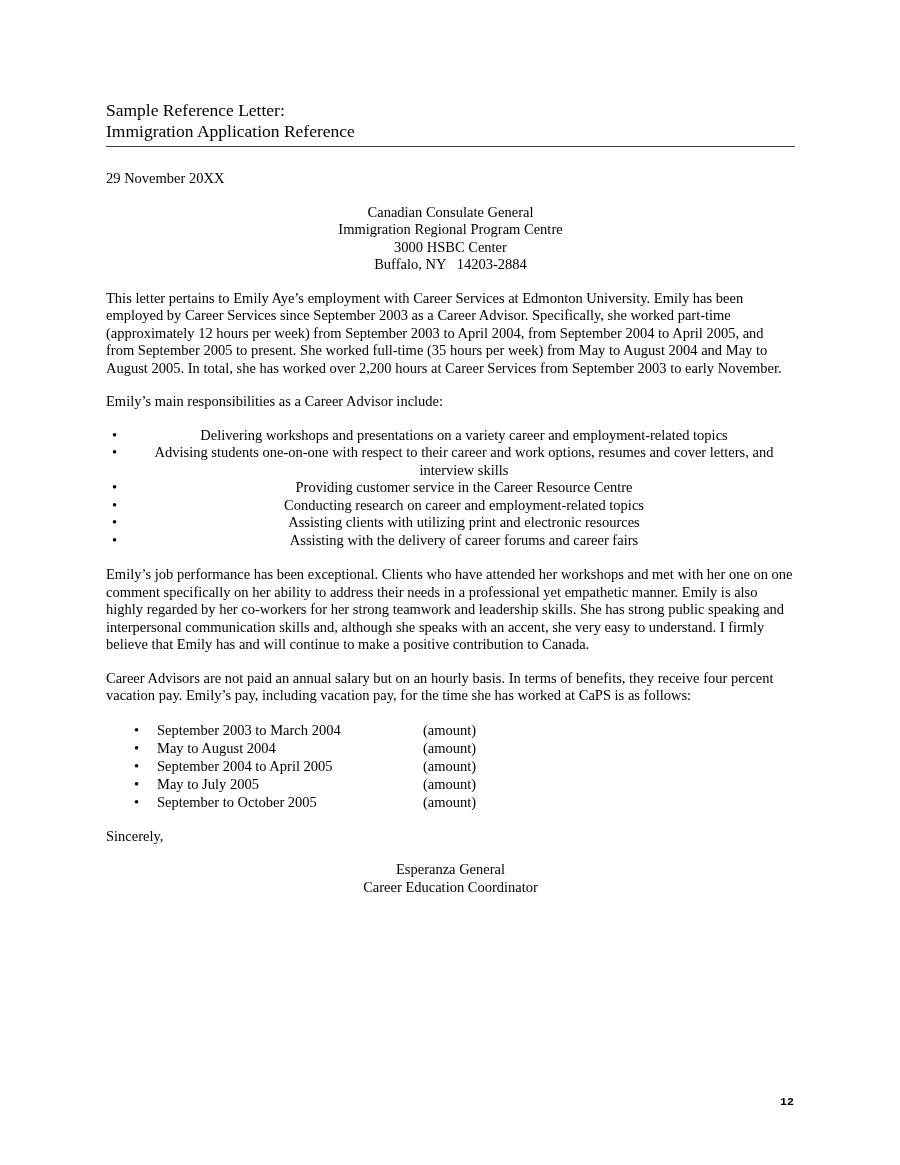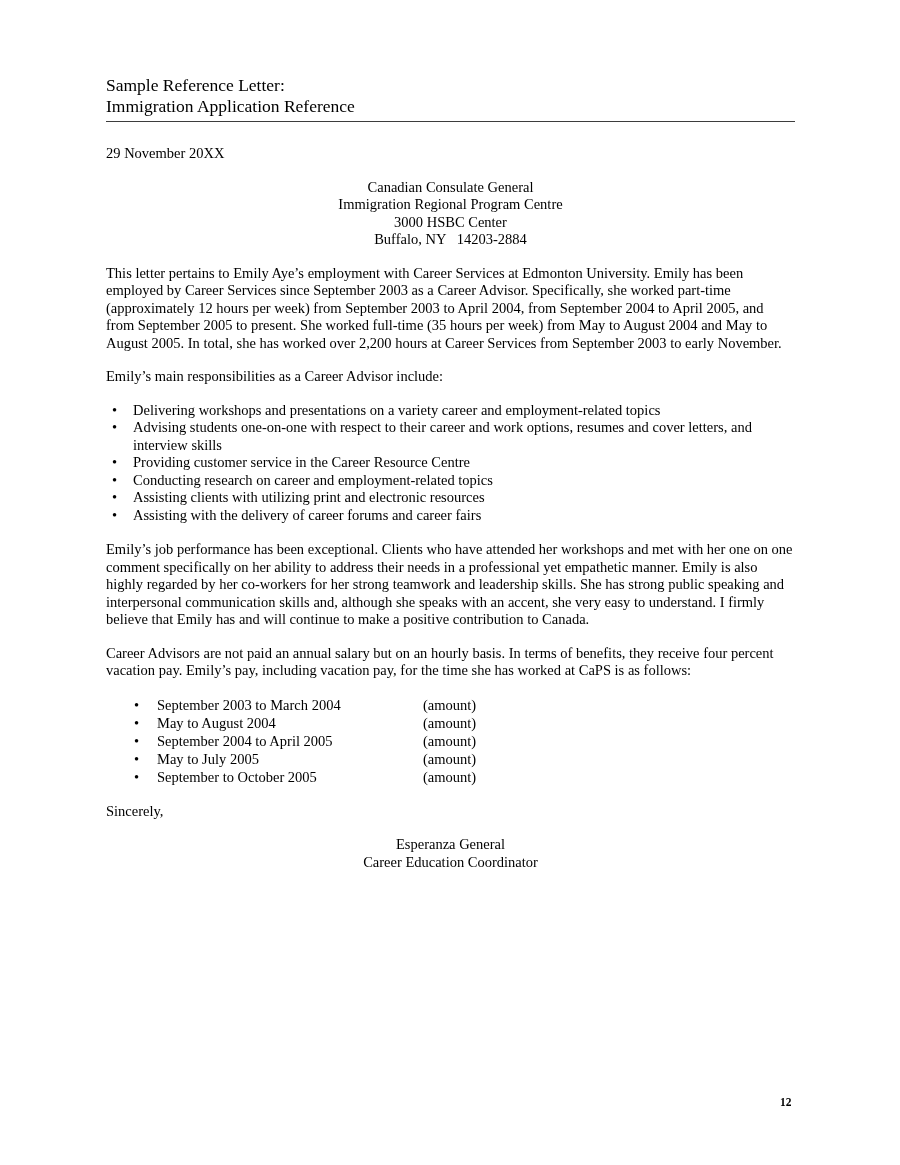--- a/index.html
+++ b/index.html
@@ -6,21 +6,21 @@
     margin: 0;
     padding: 0;
     background: #ffffff;
   }
   .page {
     position: relative;
     width: 900px;
     height: 1165px;
     background: #ffffff;
     box-sizing: border-box;
-    padding: 75px 105px 0 106px;
+    padding: 100px 105px 0 106px;
     font-family: "Liberation Serif", "DejaVu Serif", serif;
     font-size: 14.5px;
     line-height: 17.5px;
     color: #000000;
   }
   .letter-header {
     font-size: 17.5px;
     line-height: 20.5px;
     padding-bottom: 5px;
     border-bottom: 1px solid #3d3d3d;
@@ -34,20 +34,21 @@
     text-align: center;
   }
   ul.resp-list {
     list-style: none;
     margin: 0 0 17px 0;
     padding: 0;
   }
   ul.resp-list li {
     position: relative;
     padding-left: 27px;
+    text-align: center;
   }
   ul.resp-list li::before {
     content: "\2022";
     position: absolute;
     left: 6px;
   }
   ul.pay-list {
     list-style: none;
     margin: 0 0 17px 0;
     padding: 0;
@@ -66,20 +67,21 @@
     display: inline-block;
     width: 266px;
   }
   .page-number {
     position: absolute;
     left: 780px;
     top: 1095px;
     font-size: 11.5px;
     font-weight: bold;
     line-height: 14px;
+    font-family: Liberation Mono, monospace;
   }
 </style>
 </head>
 <body>
 
 <div class="page">
 
   <div class="letter-header">
     <div>Sample Reference Letter:</div>
     <div>Immigration Application Reference</div>

